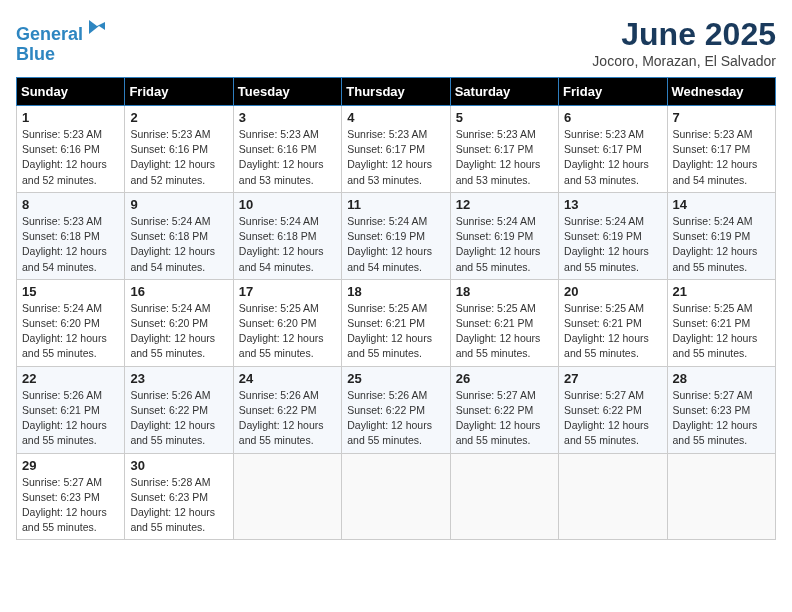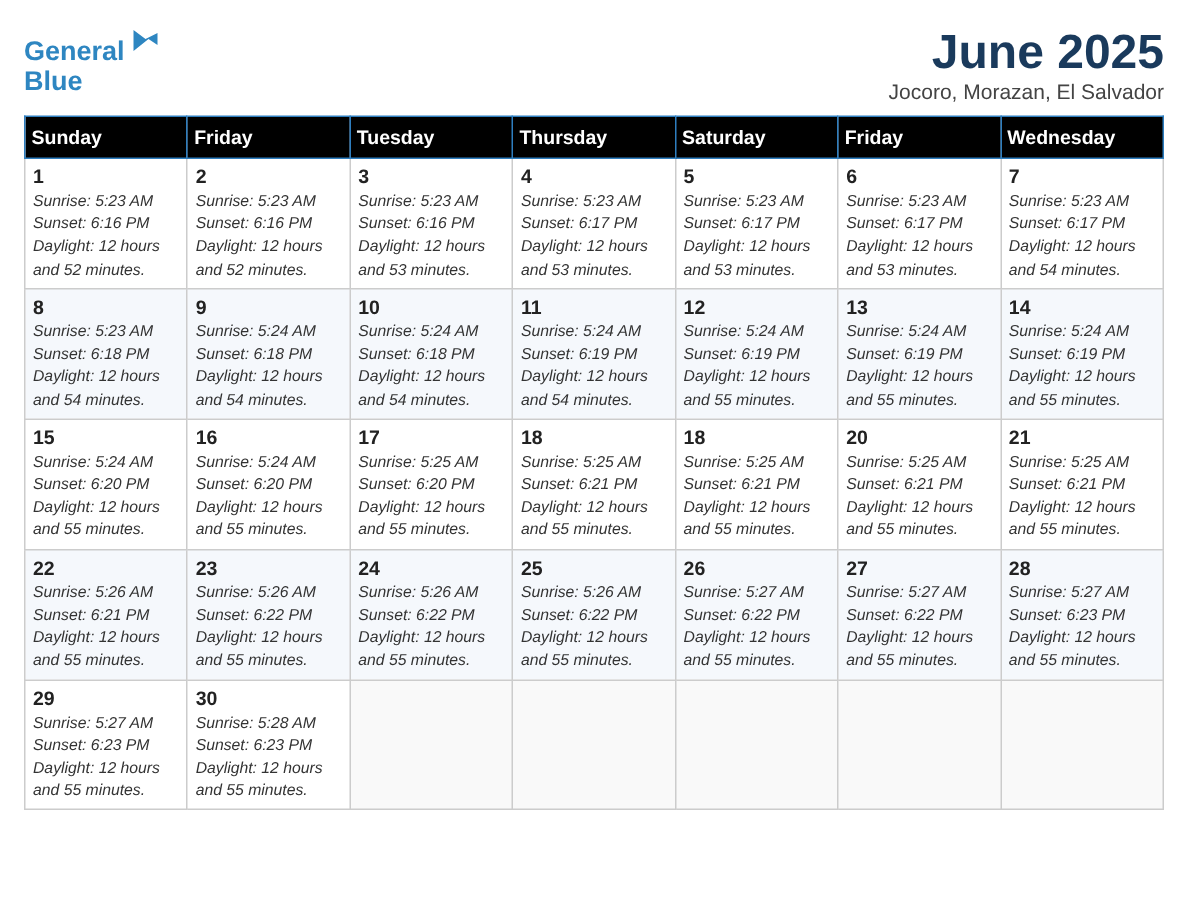--- a/index.html
+++ b/index.html
@@ -75,21 +75,20 @@
       font-size: 13px;
       font-weight: bold;
       color: #222;
       display: block;
       margin-bottom: 2px;
     }
     .day-detail {
       font-size: 10.5px;
       color: #333;
       line-height: 1.45;
-      font-style: italic;
     }
     .empty-cell {
       background: #f9f9f9 !important;
     }
   </style>
 </head>
 <body>
 
 <div class="header">
   <div class="logo">

